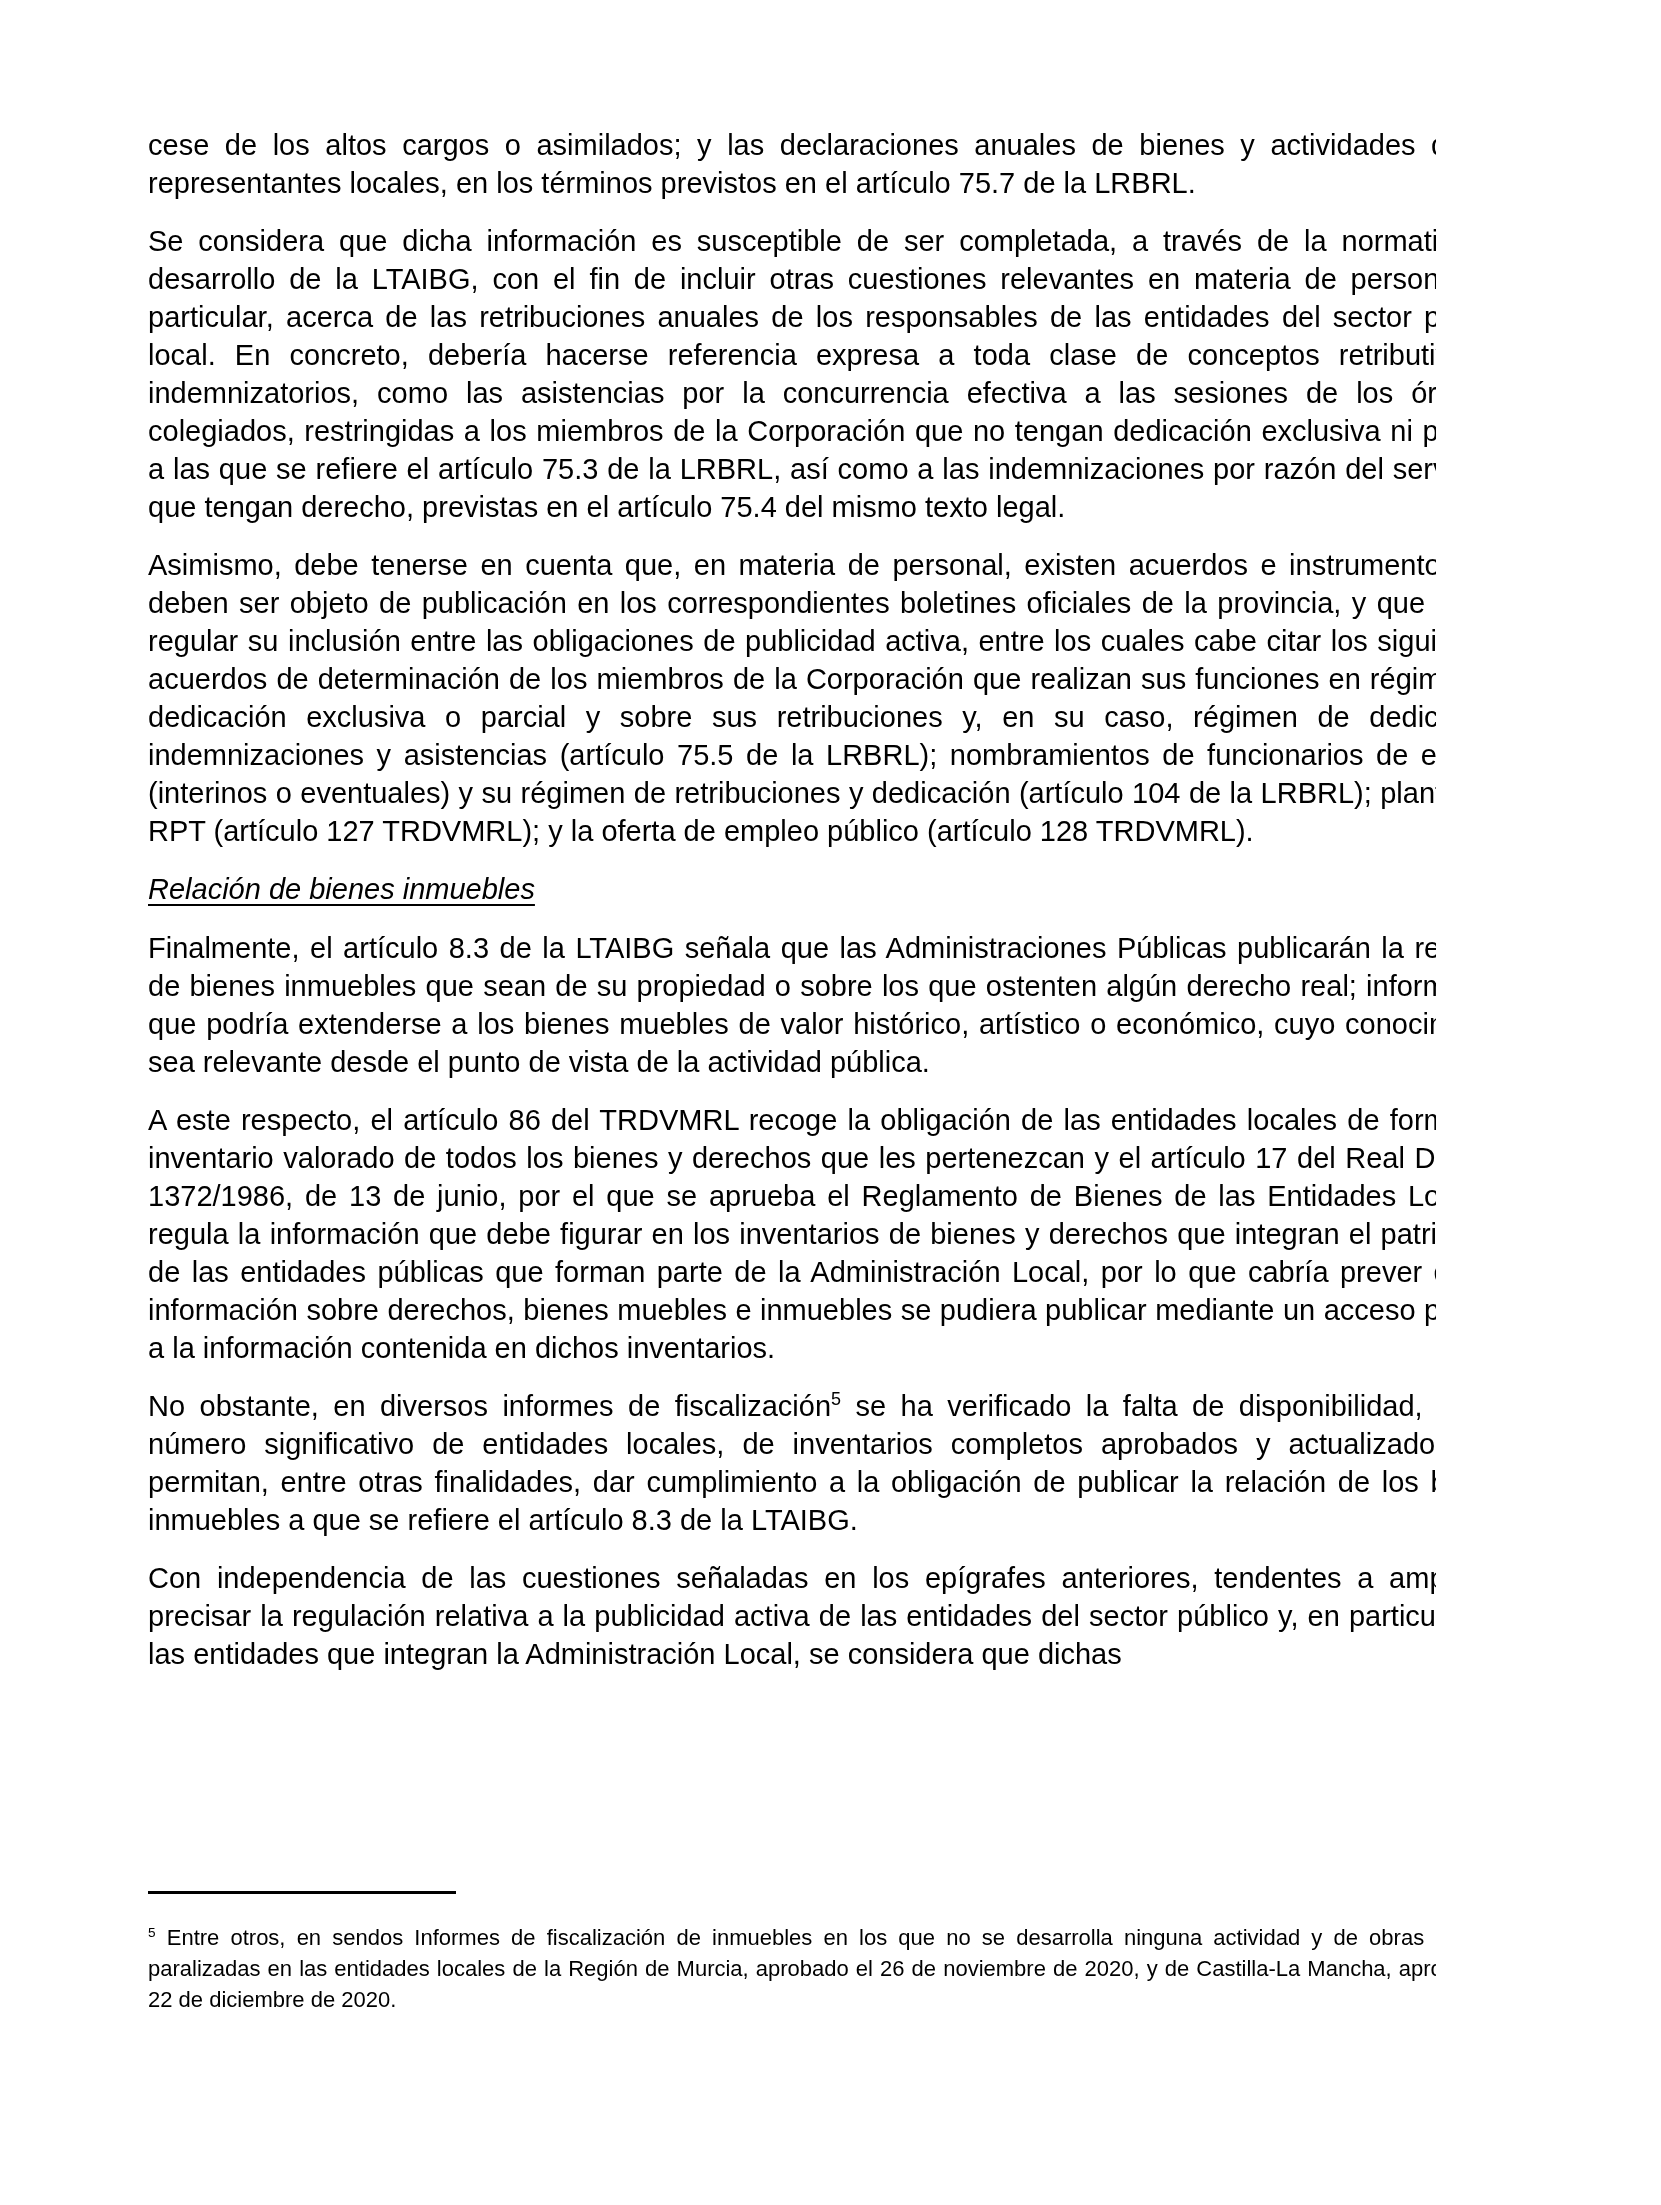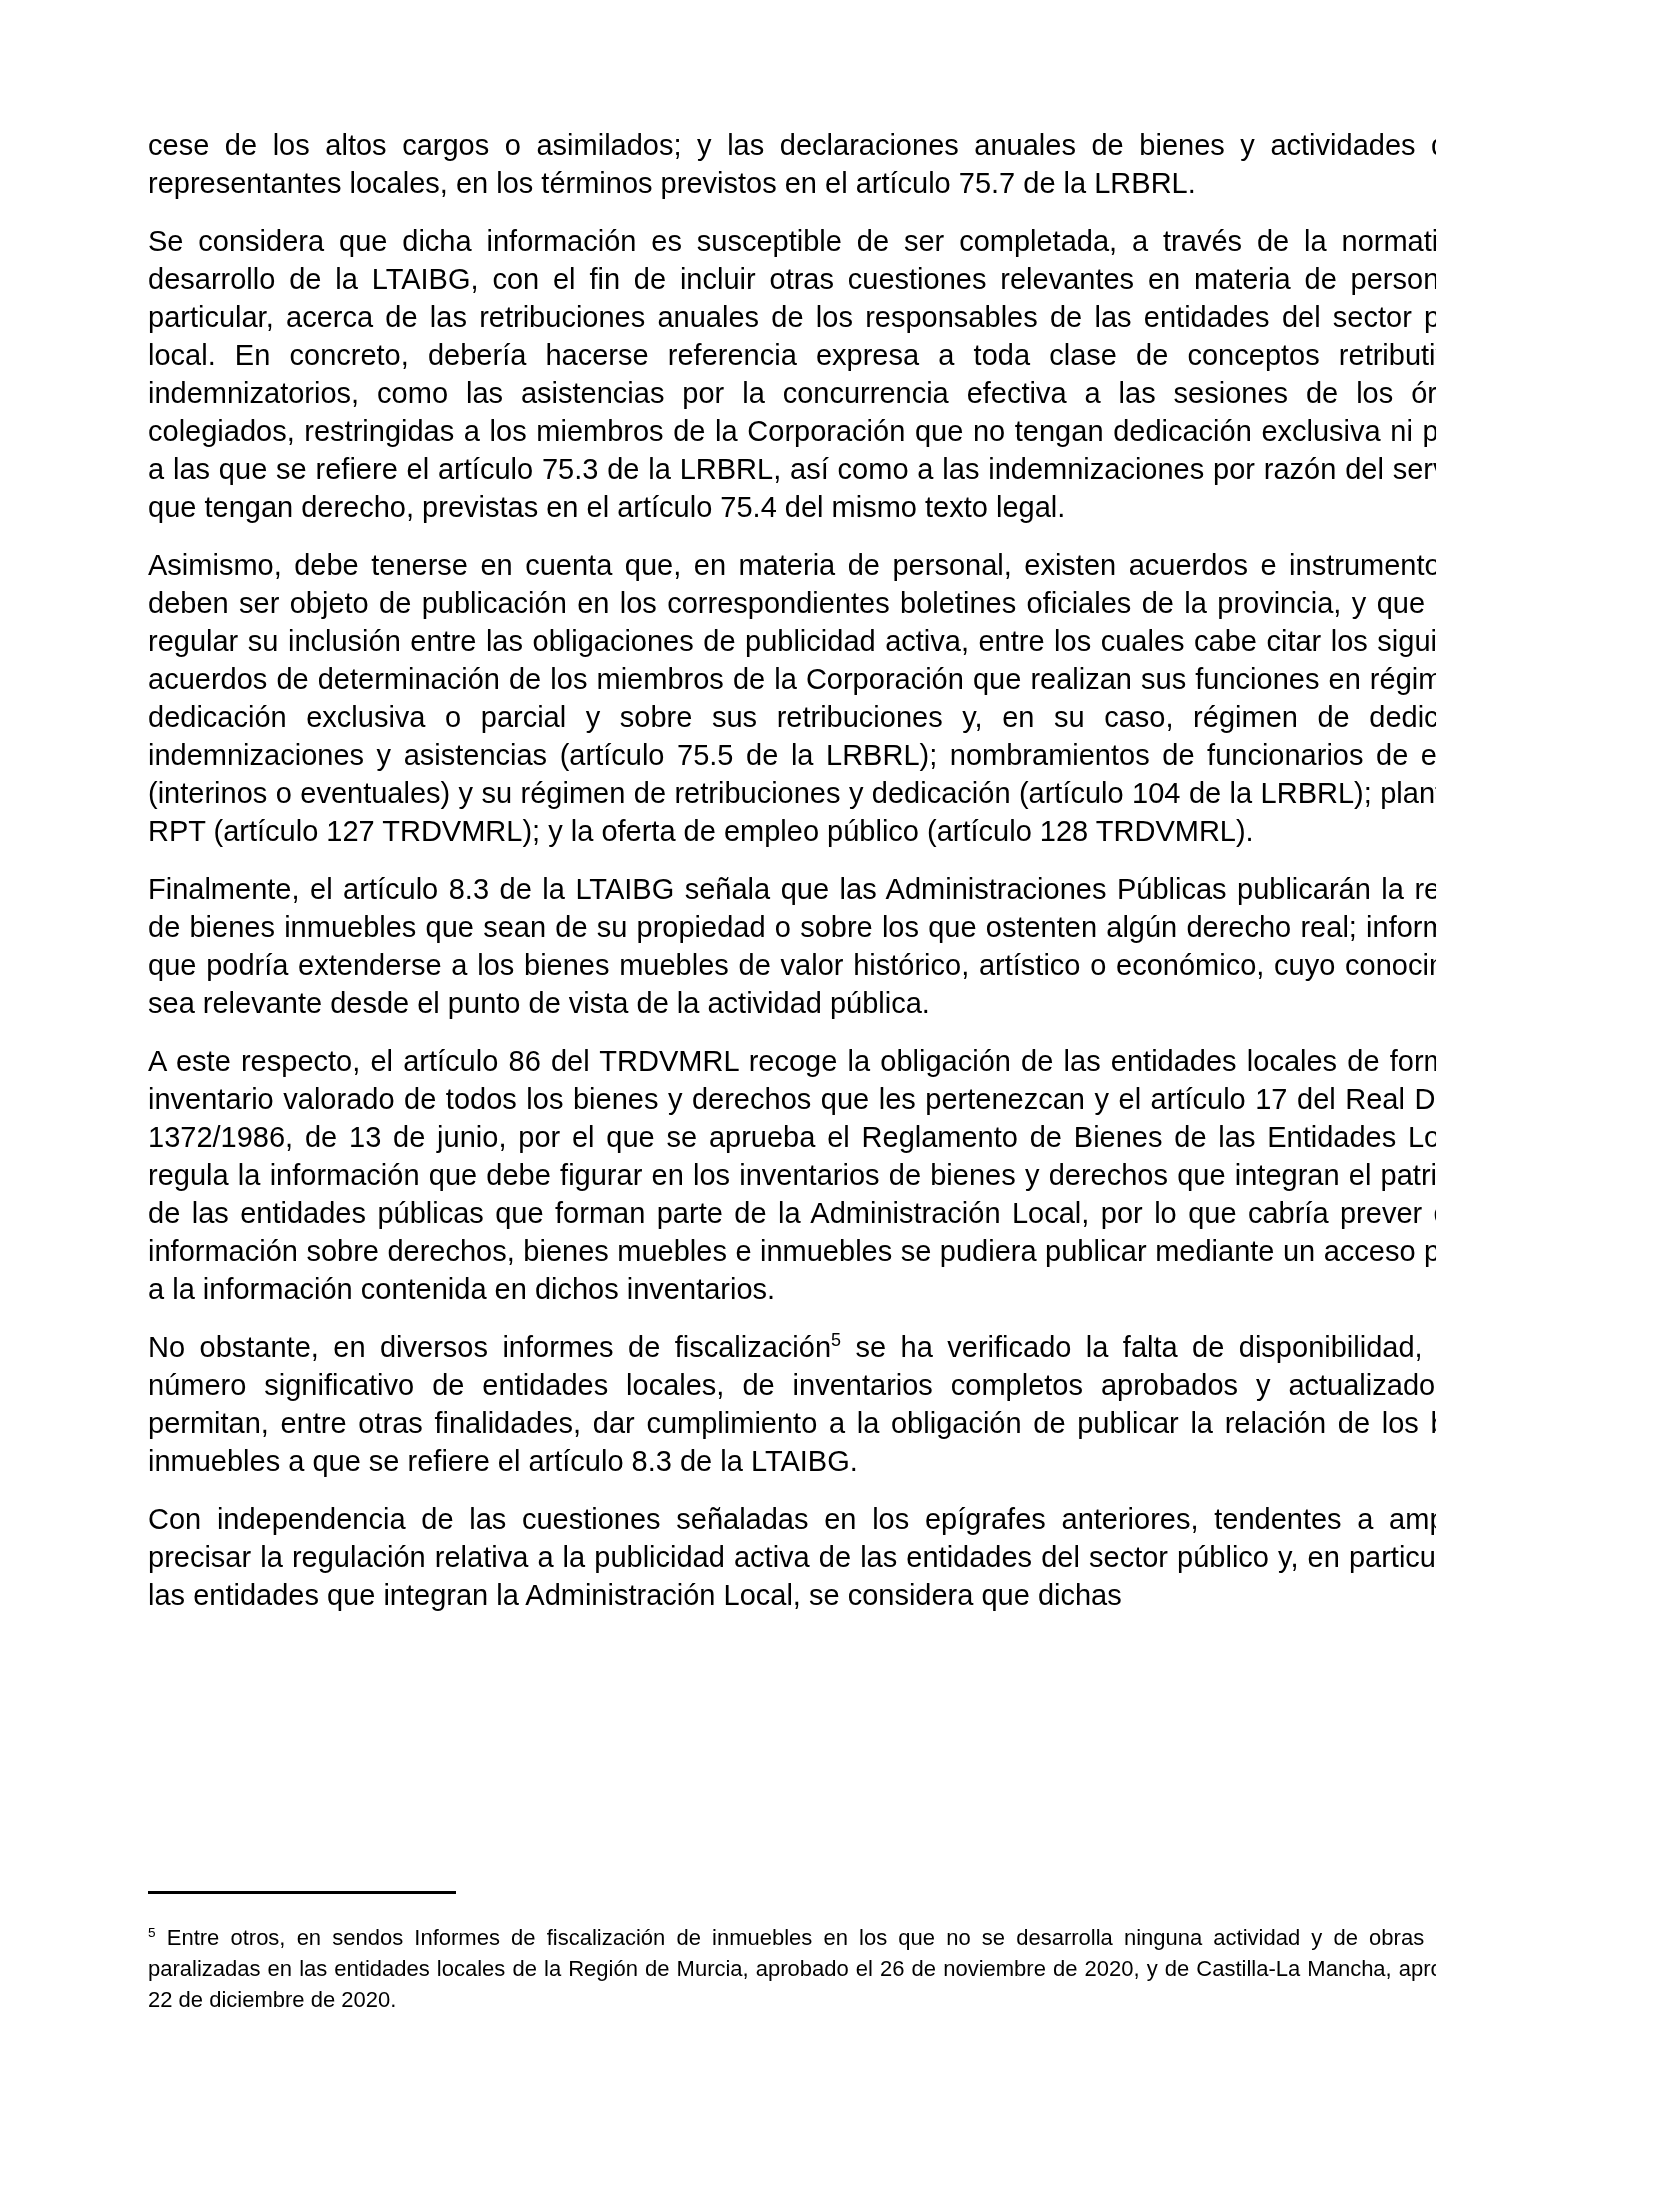--- a/index.html
+++ b/index.html
@@ -73,20 +73,21 @@
 <div class="page">
 
   <div class="content">
 
     <p class="body-par">cese de los altos cargos o asimilados; y las declaraciones anuales de bienes y actividades de los representantes locales, en los términos previstos en el artículo 75.7 de la LRBRL.</p>
 
     <p class="body-par">Se considera que dicha información es susceptible de ser completada, a través de la normativa de desarrollo de la LTAIBG, con el fin de incluir otras cuestiones relevantes en materia de personal, en particular, acerca de las retribuciones anuales de los responsables de las entidades del sector público local. En concreto, debería hacerse referencia expresa a toda clase de conceptos retributivos e indemnizatorios, como las asistencias por la concurrencia efectiva a las sesiones de los órganos colegiados, restringidas a los miembros de la Corporación que no tengan dedicación exclusiva ni parcial, a las que se refiere el artículo 75.3 de la LRBRL, así como a las indemnizaciones por razón del servicio a que tengan derecho, previstas en el artículo 75.4 del mismo texto legal.</p>
 
     <p class="body-par">Asimismo, debe tenerse en cuenta que, en materia de personal, existen acuerdos e instrumentos que deben ser objeto de publicación en los correspondientes boletines oficiales de la provincia, y que cabría regular su inclusión entre las obligaciones de publicidad activa, entre los cuales cabe citar los siguientes: acuerdos de determinación de los miembros de la Corporación que realizan sus funciones en régimen de dedicación exclusiva o parcial y sobre sus retribuciones y, en su caso, régimen de dedicación, indemnizaciones y asistencias (artículo 75.5 de la LRBRL); nombramientos de funcionarios de empleo (interinos o eventuales) y su régimen de retribuciones y dedicación (artículo 104 de la LRBRL); plantillas y RPT (artículo 127 TRDVMRL); y la oferta de empleo público (artículo 128 TRDVMRL).</p>
 
+    <h3 class="subheading">Relación de bienes inmuebles</h3>
 
     <p class="body-par">Finalmente, el artículo 8.3 de la LTAIBG señala que las Administraciones Públicas publicarán la relación de bienes inmuebles que sean de su propiedad o sobre los que ostenten algún derecho real; información que podría extenderse a los bienes muebles de valor histórico, artístico o económico, cuyo conocimiento sea relevante desde el punto de vista de la actividad pública.</p>
 
     <p class="body-par">A este respecto, el artículo 86 del TRDVMRL recoge la obligación de las entidades locales de formar un inventario valorado de todos los bienes y derechos que les pertenezcan y el artículo 17 del Real Decreto 1372/1986, de 13 de junio, por el que se aprueba el Reglamento de Bienes de las Entidades Locales, regula la información que debe figurar en los inventarios de bienes y derechos que integran el patrimonio de las entidades públicas que forman parte de la Administración Local, por lo que cabría prever que la información sobre derechos, bienes muebles e inmuebles se pudiera publicar mediante un acceso público a la información contenida en dichos inventarios.</p>
 
     <p class="body-par"><span>No obstante, en diversos informes de fiscalización</span><sup class="fn-ref">5</sup><span> se ha verificado la falta de disponibilidad, en un número significativo de entidades locales, de inventarios completos aprobados y actualizados que permitan, entre otras finalidades, dar cumplimiento a la obligación de publicar la relación de los bienes inmuebles a que se refiere el artículo 8.3 de la LTAIBG.</span></p>
 
 
     <p class="body-par">Con independencia de las cuestiones señaladas en los epígrafes anteriores, tendentes a ampliar o precisar la regulación relativa a la publicidad activa de las entidades del sector público y, en particular, de las entidades que integran la Administración Local, se considera que dichas</p>
 

